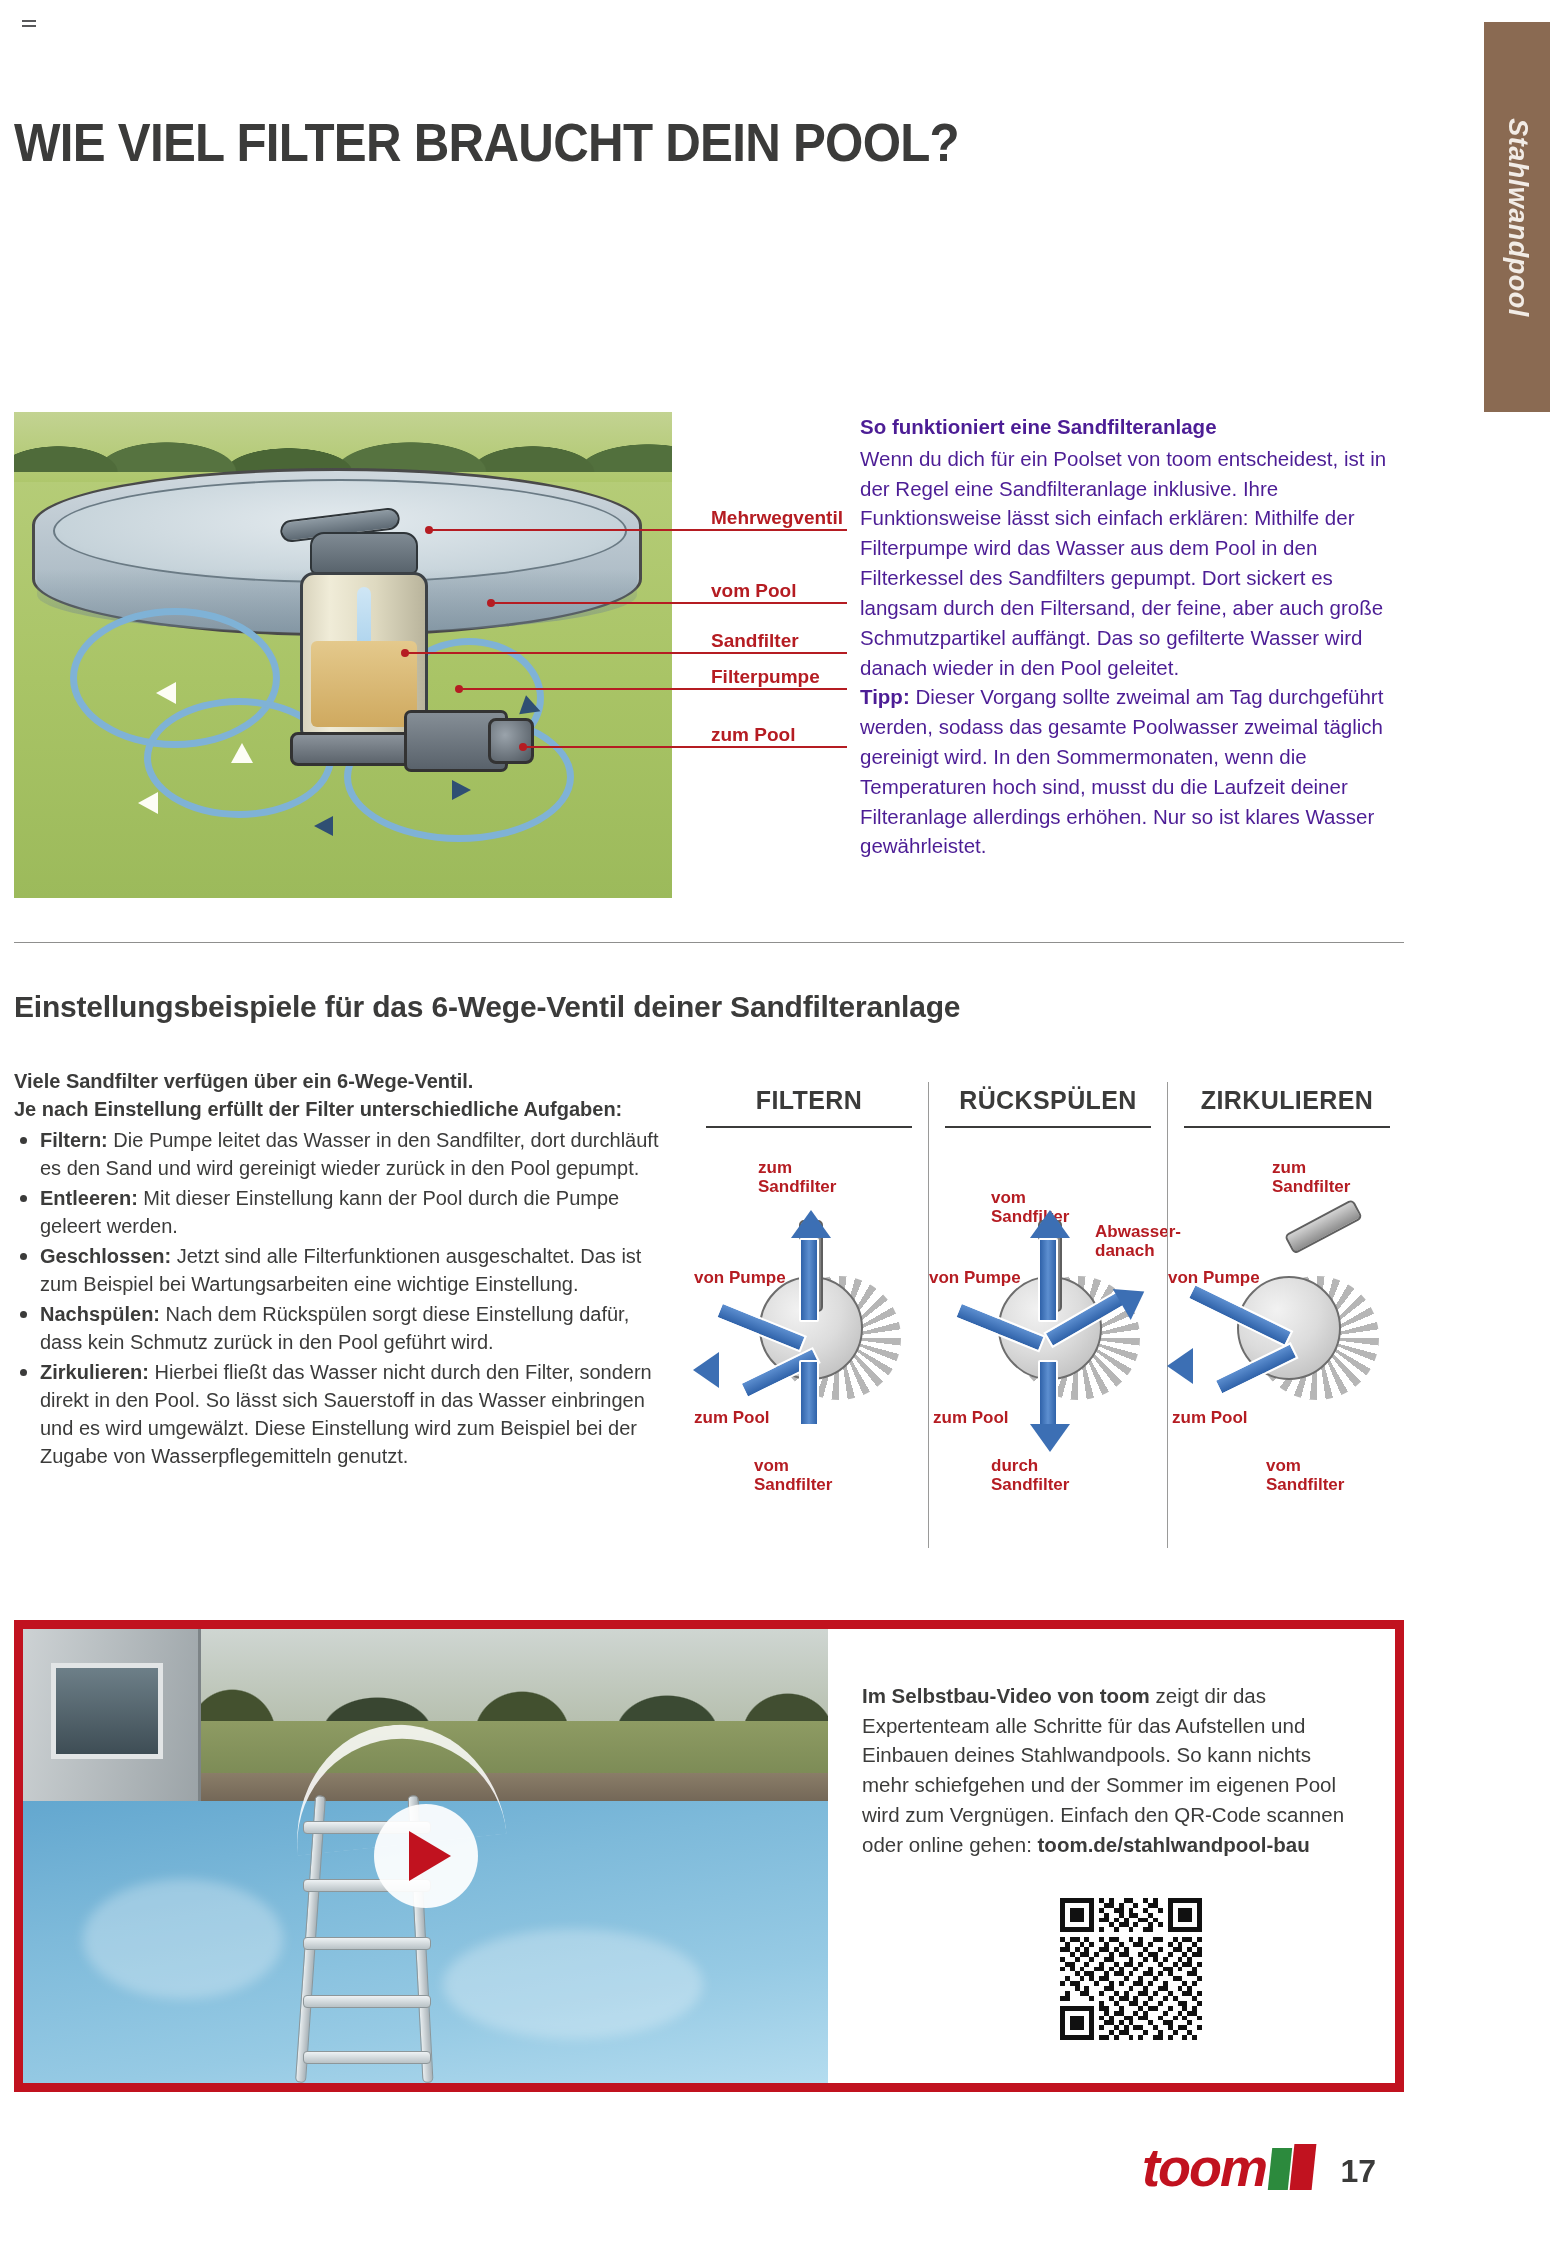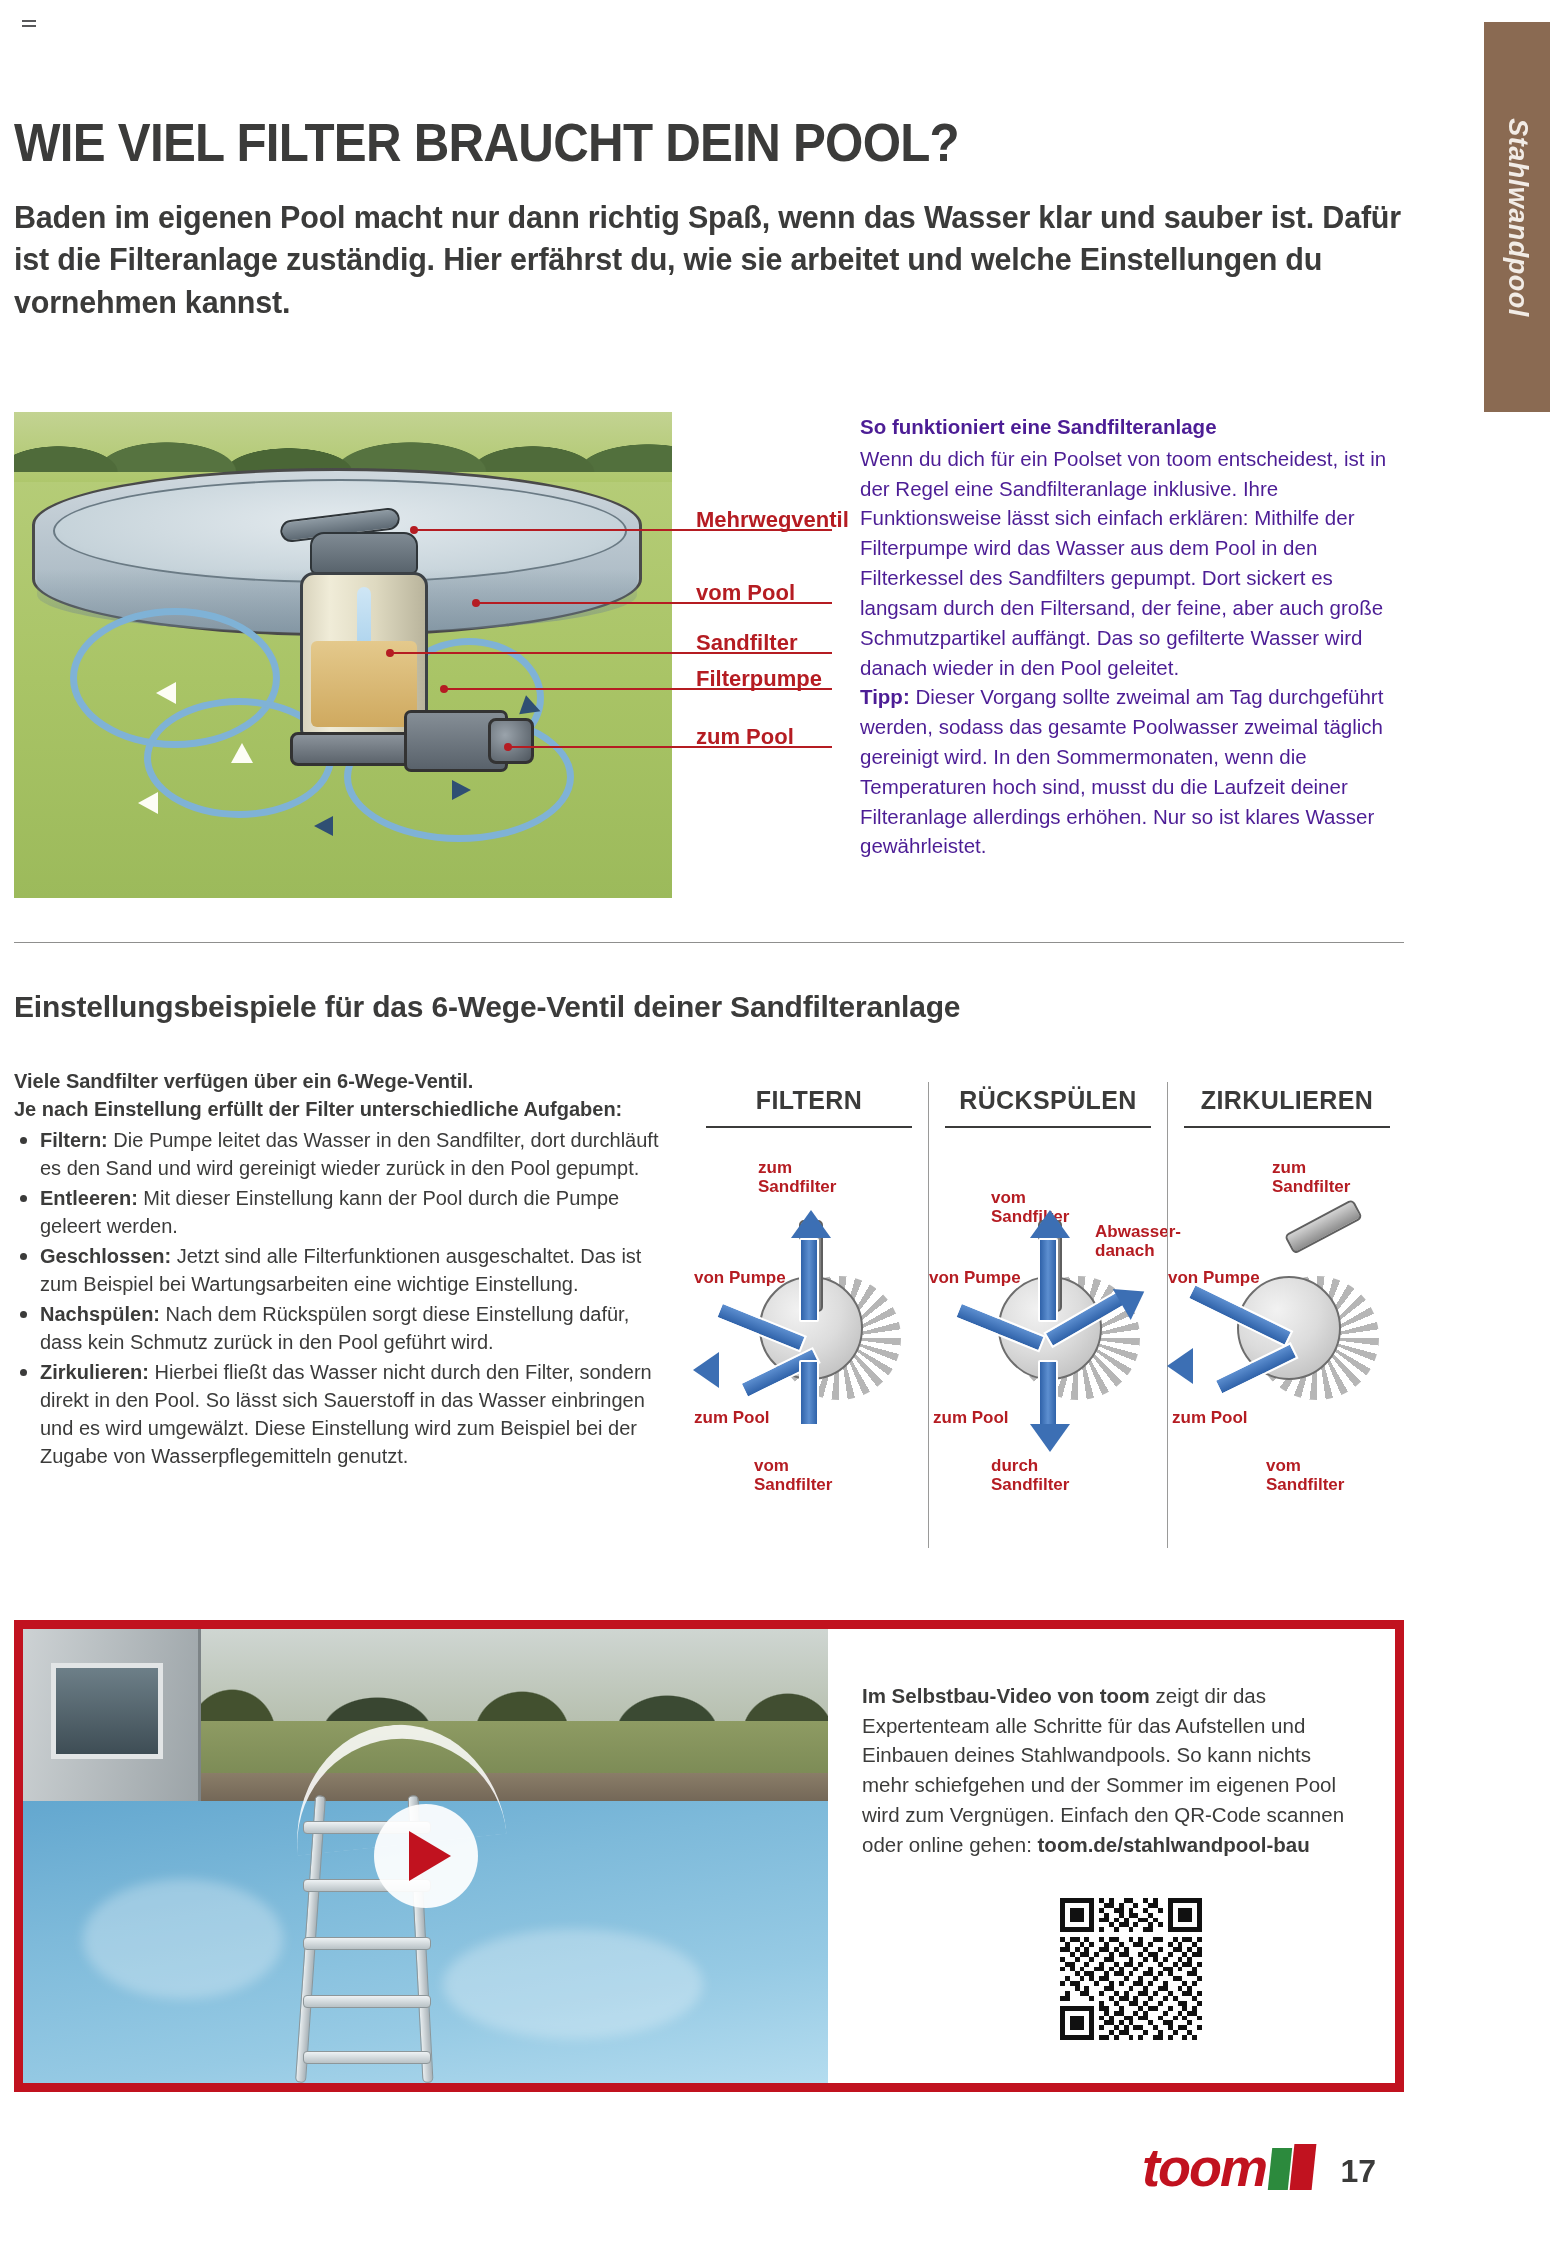--- a/index.html
+++ b/index.html
@@ -215,23 +215,23 @@
   
   .callouts {
     position: absolute;
     top: 412px;
     left: 672px;
     width: 180px;
     height: 486px;
   }
   .callout {
     position: absolute;
-    left: 0;
+    left: 15px;
     width: 180px;
-    font-size: 22px;
+    font-size: 19px;
     font-weight: bold;
     color: #b51c22;
     white-space: nowrap;
     padding-left: 24px;
   }
   .callout-rule {
     position: absolute;
     left: -260px;
     width: 420px;
     height: 1.6px;
@@ -610,21 +610,20 @@
 <div class="crop-mark"></div>
 
 <div class="side-tab">
   <span class="side-tab-label">Stahlwandpool</span>
 </div>
 
 <div class="page">
 
   <h1 class="headline">WIE VIEL FILTER BRAUCHT DEIN POOL?</h1>
 
-  <p class="subhead">Baden im eigenen Pool macht nur dann richtig Spaß, wenn das Wasser klar und sauber ist. Dafür ist die Filteranlage zuständig. Hier erfährst du, wie sie arbeitet und welche Einstellungen du vornehmen kannst.</p>
 
   <div class="illus">
     <div class="illus-sky"></div>
     <div class="illus-hedge"></div>
 
     <div class="pool-body">
       <div class="pool-water"></div>
       <div class="pool-wall-shade"></div>
     </div>
 

